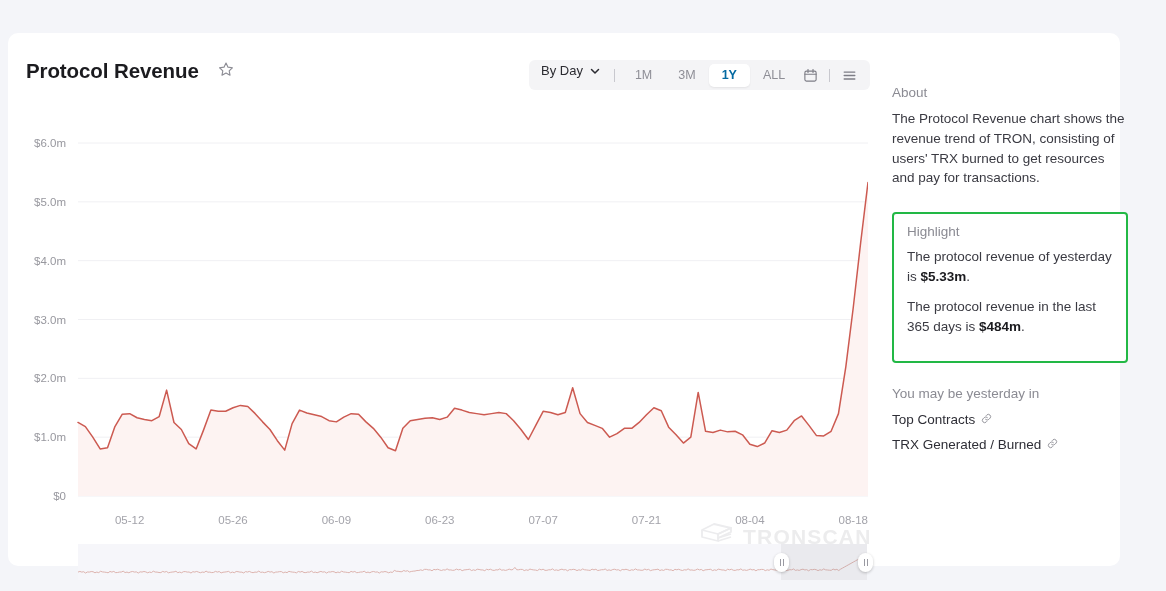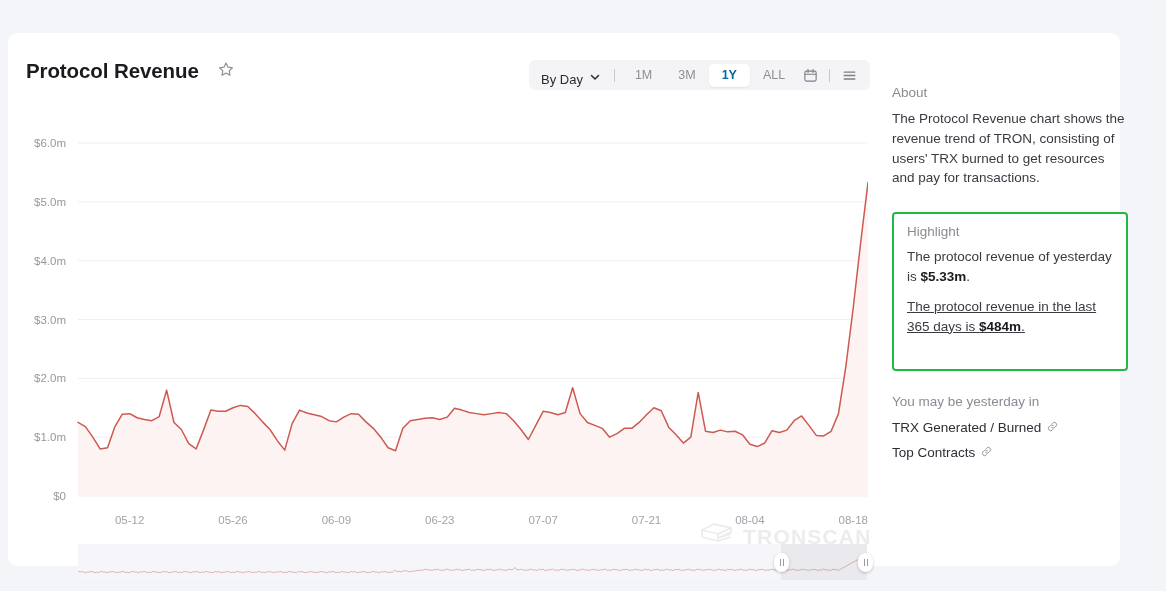--- a/index.html
+++ b/index.html
@@ -45,21 +45,21 @@
     position: absolute;
     left: 521px; top: 27px;
     height: 30px;
     display: flex; align-items: center;
     background: #f4f4f6;
     border-radius: 6px;
     padding: 0 9px;
     gap: 0px;
   }
   .tb-dd {
-    display: flex; align-items: flex-end; gap: 6px;
+    display: flex; align-items: flex-start; gap: 6px;
     padding: 0 6px 0 3px;
     height: 24px;
     cursor: pointer;
   }
   .tb-dd-label {
     font-size: 13px; color: #2b2b31; white-space: nowrap;
   }
   .tb-sep {
     width: 1px; height: 13px; background: #c8c8ce; margin: 0 7px;
   }
@@ -164,21 +164,21 @@
     padding: 10px 13px 21px 13px;
     background: #fff;
   }
   #highlight-box .sb-heading { margin-bottom: 8px; }
   .hl-line {
     font-size: 13.5px;
     line-height: 19.8px;
     color: #3a3a42;
     margin-bottom: 10px;
   }
-  .hl-line:last-child { margin-bottom: 12px; text-decoration: underline; }
+  .hl-line:last-child { margin-bottom: 4px; }
   .hl-line b { font-weight: 700; color: #1b1b1f; }
   #interested {
     margin-top: 23px;
   }
   #interested .sb-heading { margin-bottom: 11px; }
   .sb-link {
     display: flex; align-items: center; gap: 6px;
     font-size: 13.5px;
     color: #2e2e36;
     margin-bottom: 10px;
@@ -312,34 +312,34 @@
           <span>The protocol revenue of yesterday is </span><b>$5.33m</b><span>.</span>
         </div>
         <div class="hl-line">
           <span>The protocol revenue in the last 365 days is </span><b>$484m</b><span>.</span>
         </div>
       </div>
 
       <div id="interested">
         <div class="sb-heading">You may be yesterday in</div>
         <a class="sb-link">
+          <span>Top Contracts</span>
+          <span>
+            <svg width="11" height="11" viewBox="0 0 24 24" fill="none" stroke="#8b8b93" stroke-width="2" stroke-linecap="round">
+              <path d="M10 14a5 5 0 0 0 7 0l3-3a5 5 0 0 0-7-7l-1.5 1.5"></path>
+              <path d="M14 10a5 5 0 0 0-7 0l-3 3a5 5 0 0 0 7 7l1.5-1.5"></path>
+            </svg>
+          </span>
+        </a>
+        <a class="sb-link">
           <span>TRX Generated / Burned</span>
           <span>
             <svg width="11" height="11" viewBox="0 0 24 24" fill="none" stroke="#8b8b93" stroke-width="2" stroke-linecap="round">
               <path d="M10 14a5 5 0 0 0 7 0l3-3a5 5 0 0 0-7-7l-1.5 1.5"></path>
               <path d="M14 10a5 5 0 0 0-7 0l-3 3a5 5 0 0 0 7 7l1.5-1.5"></path>
             </svg>
           </span>
         </a>
-        <a class="sb-link">
-          <span>Top Contracts</span>
-          <span>
-            <svg width="11" height="11" viewBox="0 0 24 24" fill="none" stroke="#8b8b93" stroke-width="2" stroke-linecap="round">
-              <path d="M10 14a5 5 0 0 0 7 0l3-3a5 5 0 0 0-7-7l-1.5 1.5"></path>
-              <path d="M14 10a5 5 0 0 0-7 0l-3 3a5 5 0 0 0 7 7l1.5-1.5"></path>
-            </svg>
-          </span>
-        </a>
       </div>
     </div>
 
   </div>
 </div>
 
 </body></html>

